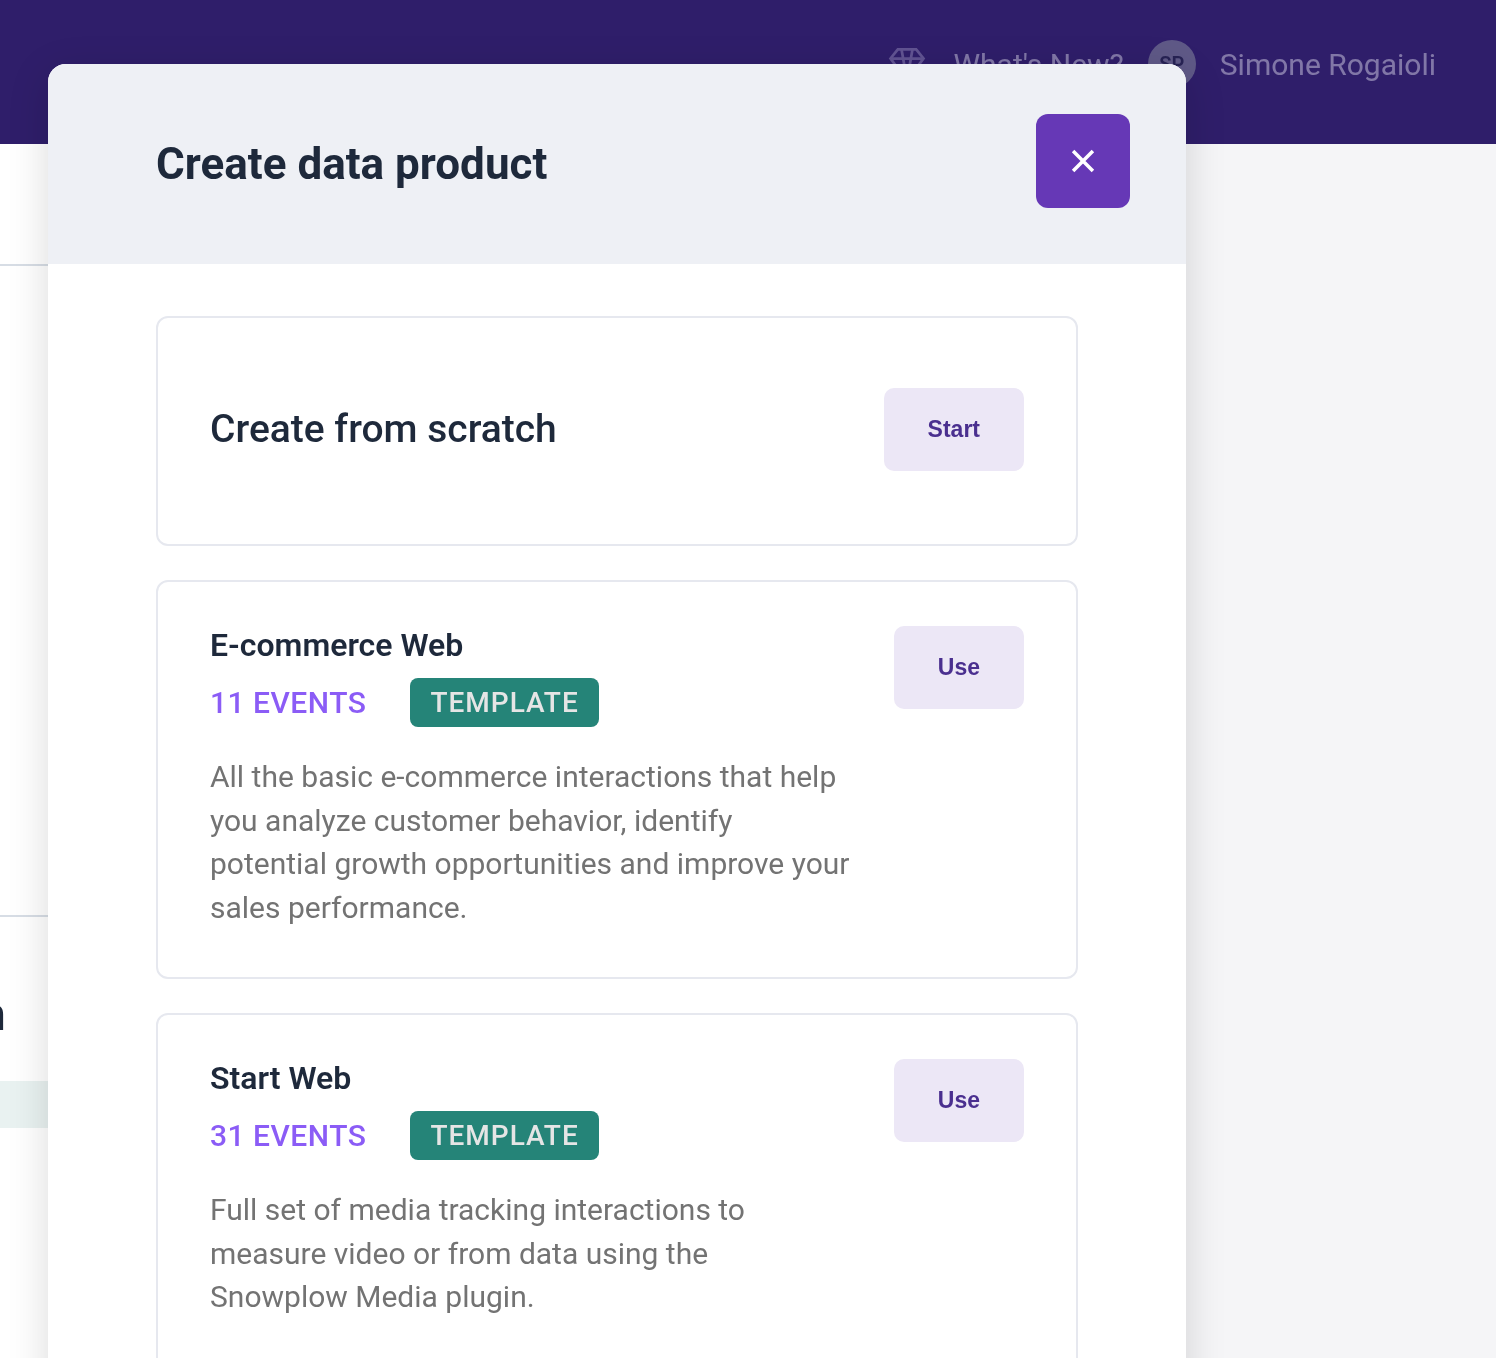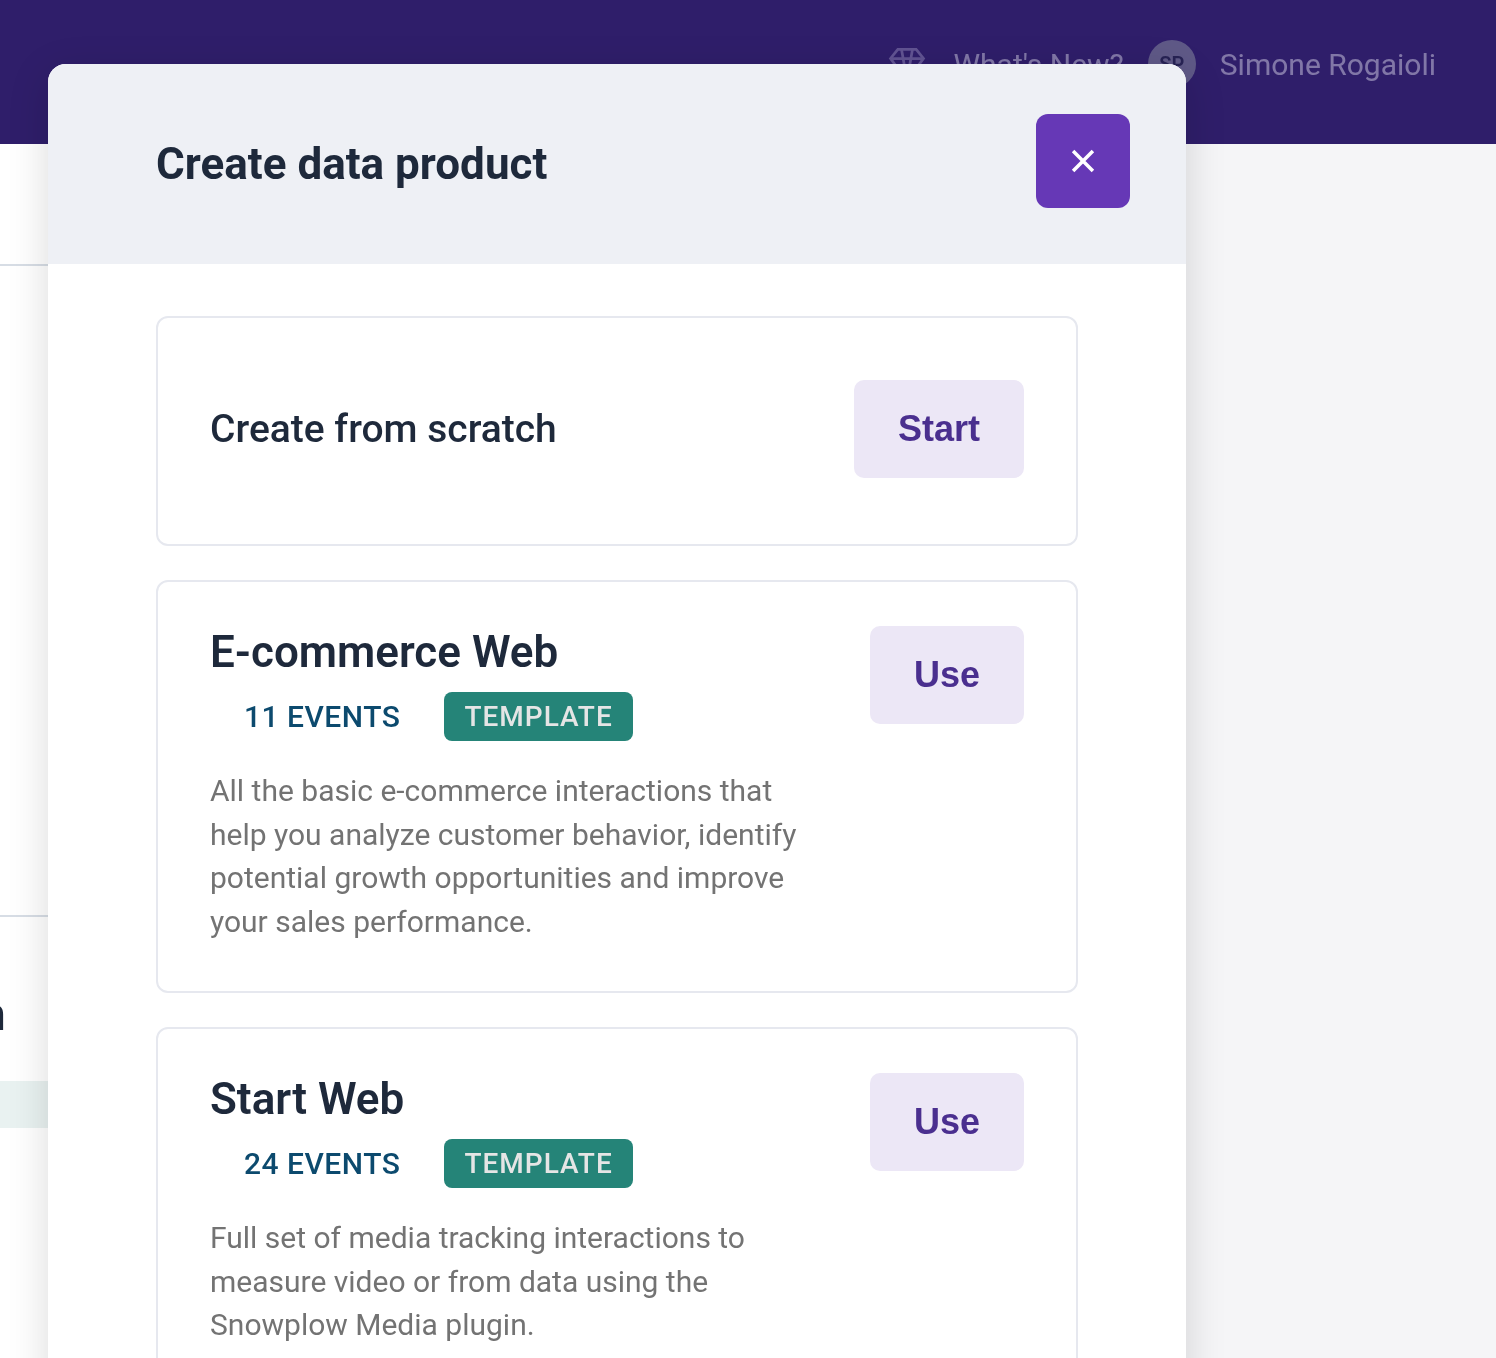--- a/index.html
+++ b/index.html
@@ -142,37 +142,36 @@
       padding: 44px 52px 48px;
       display: flex;
       gap: 44px;
       align-items: flex-start;
       justify-content: space-between;
     }
     .card-content {
       flex: 1;
     }
     .card-title {
-      font-size: 44px;
+      font-size: 32px;
       font-weight: 600;
       color: #1e293b;
       margin-bottom: 14px;
     }
     .card-meta {
       display: flex;
       align-items: center;
       gap: 44px;
       margin-bottom: 28px;
     }
     .events-count {
       font-size: 30px;
       font-weight: 500;
-      color: #0c4a6e;
+      color: #8b5cf6;
       letter-spacing: 0.5px;
-      margin-left: 34px;
     }
     .template-tag {
       background: #258478;
       color: #e5e5e5;
       font-size: 28px;
       font-weight: 500;
       letter-spacing: 1px;
       padding: 8px 20px;
       border-radius: 8px;
     }
@@ -180,21 +179,21 @@
       font-size: 30px;
       color: #737373;
       line-height: 1.45;
     }
 
     .card-action-button {
       background: #ece7f6;
       border: none;
       border-radius: 10px;
       color: #4a2f8f;
-      font-size: 36px;
+      font-size: 23px;
       font-weight: 600;
       padding: 28px 44px;
       cursor: pointer;
       flex-shrink: 0;
     }
 
     .scratch-card .card-title {
       font-size: 39px;
       font-weight: 500;
       margin-bottom: 0;
@@ -261,21 +260,21 @@
         </div>
         <div class="card-desc">All the basic e-commerce interactions that help you analyze customer behavior, identify potential growth opportunities and improve your sales performance.</div>
       </div>
       <button class="card-action-button">Use</button>
     </div>
 
     <div class="card">
       <div class="card-content">
         <div class="card-title">Start Web</div>
         <div class="card-meta">
-          <span class="events-count">24 EVENTS</span>
+          <span class="events-count">31 EVENTS</span>
           <span class="template-tag">TEMPLATE</span>
         </div>
         <div class="card-desc">Full set of media tracking interactions to measure video or from data using the Snowplow Media plugin.</div>
       </div>
       <button class="card-action-button">Use</button>
     </div>
 
   </div>
 </div>
 

